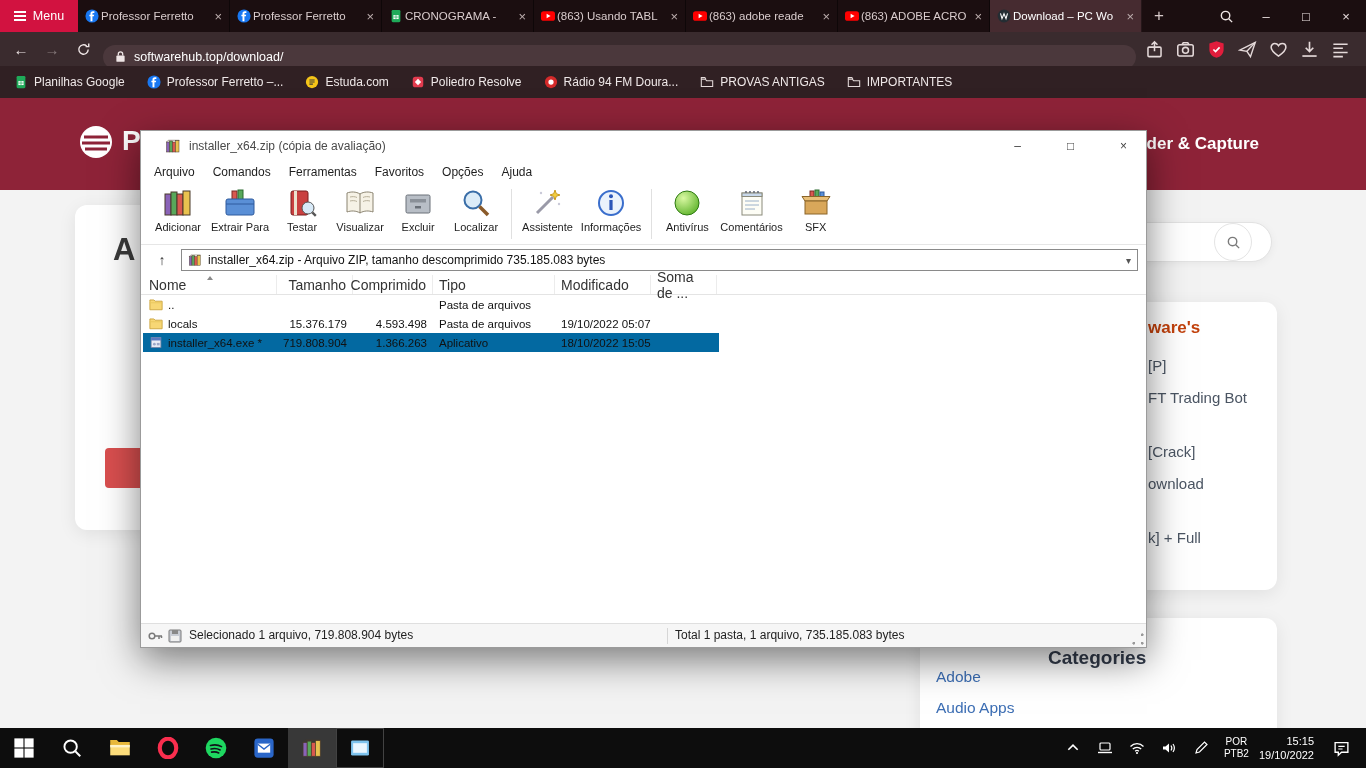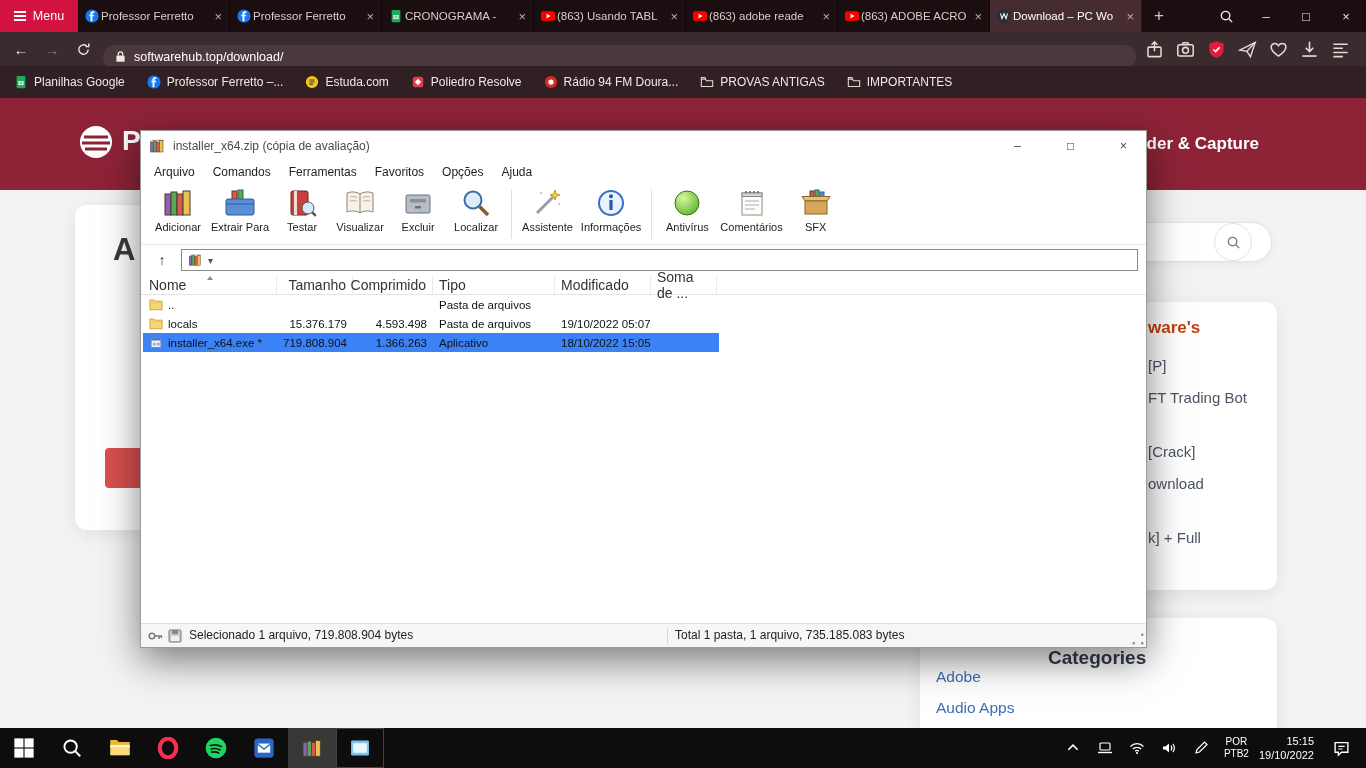--- a/index.html
+++ b/index.html
@@ -52,21 +52,21 @@
   .search-circle .i16{width:15px;height:15px;}
   .side-card{position:absolute;left:920px;top:204px;width:357px;height:288px;background:#fff;border-radius:12px;box-shadow:0 4px 18px rgba(0,0,0,.08);}
   .side-head{position:absolute;left:1148px;top:220px;font-size:17px;font-weight:700;color:#c2410c;}
   .side-item{position:absolute;left:1148px;font-size:15px;color:#4b5563;cursor:pointer;}
   .cat-card{position:absolute;left:920px;top:520px;width:357px;height:160px;background:#fff;border-radius:12px;box-shadow:0 4px 18px rgba(0,0,0,.08);}
   .cat-head{position:absolute;left:1048px;top:549px;font-size:19px;font-weight:700;color:#333c4c;}
   .cat-link{position:absolute;left:936px;font-size:15.5px;color:#3c6eb4;cursor:pointer;}
 
   
   .winrar{position:absolute;left:140px;top:130px;width:1007px;height:518px;background:#fff;border:1px solid #9b9b9b;box-shadow:0 12px 36px rgba(0,0,0,.5);display:flex;flex-direction:column;font-size:12px;color:#222;z-index:5;}
-  .titlebar{height:30px;display:flex;align-items:center;padding-left:8px;gap:8px;flex:none;}
+  .titlebar{height:30px;display:flex;align-items:center;padding-left:24px;gap:8px;flex:none;}
   .titlebar .i16{width:16px;height:16px;}
   .title-text{color:#4a4a4a;font-size:12px;flex:1;white-space:nowrap;overflow:hidden;}
   .tb-btn{width:45px;height:30px;display:flex;align-items:center;justify-content:center;color:#444;font-size:12px;cursor:pointer;flex:none;}
   .menubar{height:22px;display:flex;align-items:center;padding-left:4px;flex:none;}
   .menu-item{padding:0 9px;font-size:12px;color:#1e1e1e;cursor:pointer;}
   .rtoolbar{height:62px;display:flex;align-items:flex-start;padding:3px 0 0 8px;border-bottom:1px solid #e6e6e6;flex:none;}
   .tool{min-width:58px;padding:1px 4px 0;display:flex;flex-direction:column;align-items:center;gap:2px;font-size:11px;color:#1e1e1e;cursor:pointer;}
   .tico{width:32px;height:32px;flex:none;}
   .tool-div{width:1px;height:50px;background:#e0e0e0;margin:3px 6px 0;flex:none;}
   .addr-row{height:30px;display:flex;align-items:center;gap:6px;padding:0 8px;flex:none;}
@@ -74,21 +74,21 @@
   .combo{flex:1;height:22px;border:1px solid #8a8a8a;display:flex;align-items:center;gap:6px;padding:0 6px;font-size:12px;background:#fff;min-width:0;cursor:pointer;}
   .combo .i14{width:14px;height:14px;}
   .combo .ctext{flex:1;white-space:nowrap;overflow:hidden;color:#111;}
   .combo .chev{color:#555;font-size:10px;}
   .cols{height:20px;display:flex;border-bottom:1px solid #e4e4e4;font-size:14px;color:#333;flex:none;padding-left:2px;}
   .col{display:flex;align-items:center;padding:0 6px;border-right:1px solid #ececec;position:relative;cursor:pointer;}
   .col.r{justify-content:flex-end;}
   .sortmark{position:absolute;top:1px;left:50%;margin-left:-3px;width:0;height:0;border-left:3.5px solid transparent;border-right:3.5px solid transparent;border-bottom:4px solid #8a8a8a;}
   .filelist{flex:1;overflow:hidden;background:#fff;padding-left:2px;}
   .frow{height:19px;display:flex;align-items:center;font-size:11.5px;color:#111;width:576px;cursor:default;}
-  .frow.sel{background:#3b82f6;}
+  .frow.sel{background:#0369a1;}
   .cell{padding:0 6px;white-space:nowrap;overflow:hidden;display:flex;align-items:center;gap:5px;height:100%;}
   .cell.r{justify-content:flex-end;}
   .statusbar{height:24px;border-top:1px solid #dfdfdf;background:#f6f6f6;position:relative;font-size:12px;color:#222;flex:none;}
   .st-ico1{position:absolute;left:6px;top:4px;width:16px;height:16px;}
   .st-ico2{position:absolute;left:26px;top:4px;width:16px;height:16px;}
   .st-left{position:absolute;left:48px;top:4px;}
   .st-sep{position:absolute;left:526px;top:4px;width:1px;height:16px;background:#d6d6d6;}
   .st-right{position:absolute;left:534px;top:4px;}
   .grip{position:absolute;right:2px;bottom:2px;width:12px;height:12px;background:
     radial-gradient(circle at 85% 15%, #9a9a9a 1.2px, transparent 1.6px),
@@ -544,20 +544,21 @@
           <svg viewBox="0 0 32 32">
             <g stroke="#4a3b2a" stroke-width="1">
               <rect x="3" y="8" width="6" height="20" fill="#8a63b8"></rect>
               <rect x="9" y="6" width="6" height="22" fill="#58a85a"></rect>
               <rect x="15" y="8" width="6" height="20" fill="#d9584f"></rect>
               <rect x="21" y="5" width="7" height="23" fill="#e9c24f"></rect>
             </g>
             <path d="M3 8l3.5-3.5H28.5L28 5" fill="none" stroke="#4a3b2a"></path>
           </svg>
         </span>
+      <span class="ctext" data-name="archive-path-text">installer_x64.zip - Arquivo ZIP, tamanho descomprimido 735.185.083 bytes</span>
       <span class="chev" data-name="chevron-down-icon">▾</span>
     </div>
   </div>
   <div id="wrCols" class="cols" data-name="file-list-header">
       <div class="col" data-name="column-header" style="width: 134px;">
         <span data-name="column-label">Nome</span>
         <span class="sortmark" data-name="sort-ascending-icon"></span>
       </div>
       <div class="col r" data-name="column-header" style="width: 76px;">
         <span data-name="column-label">Tamanho</span>

